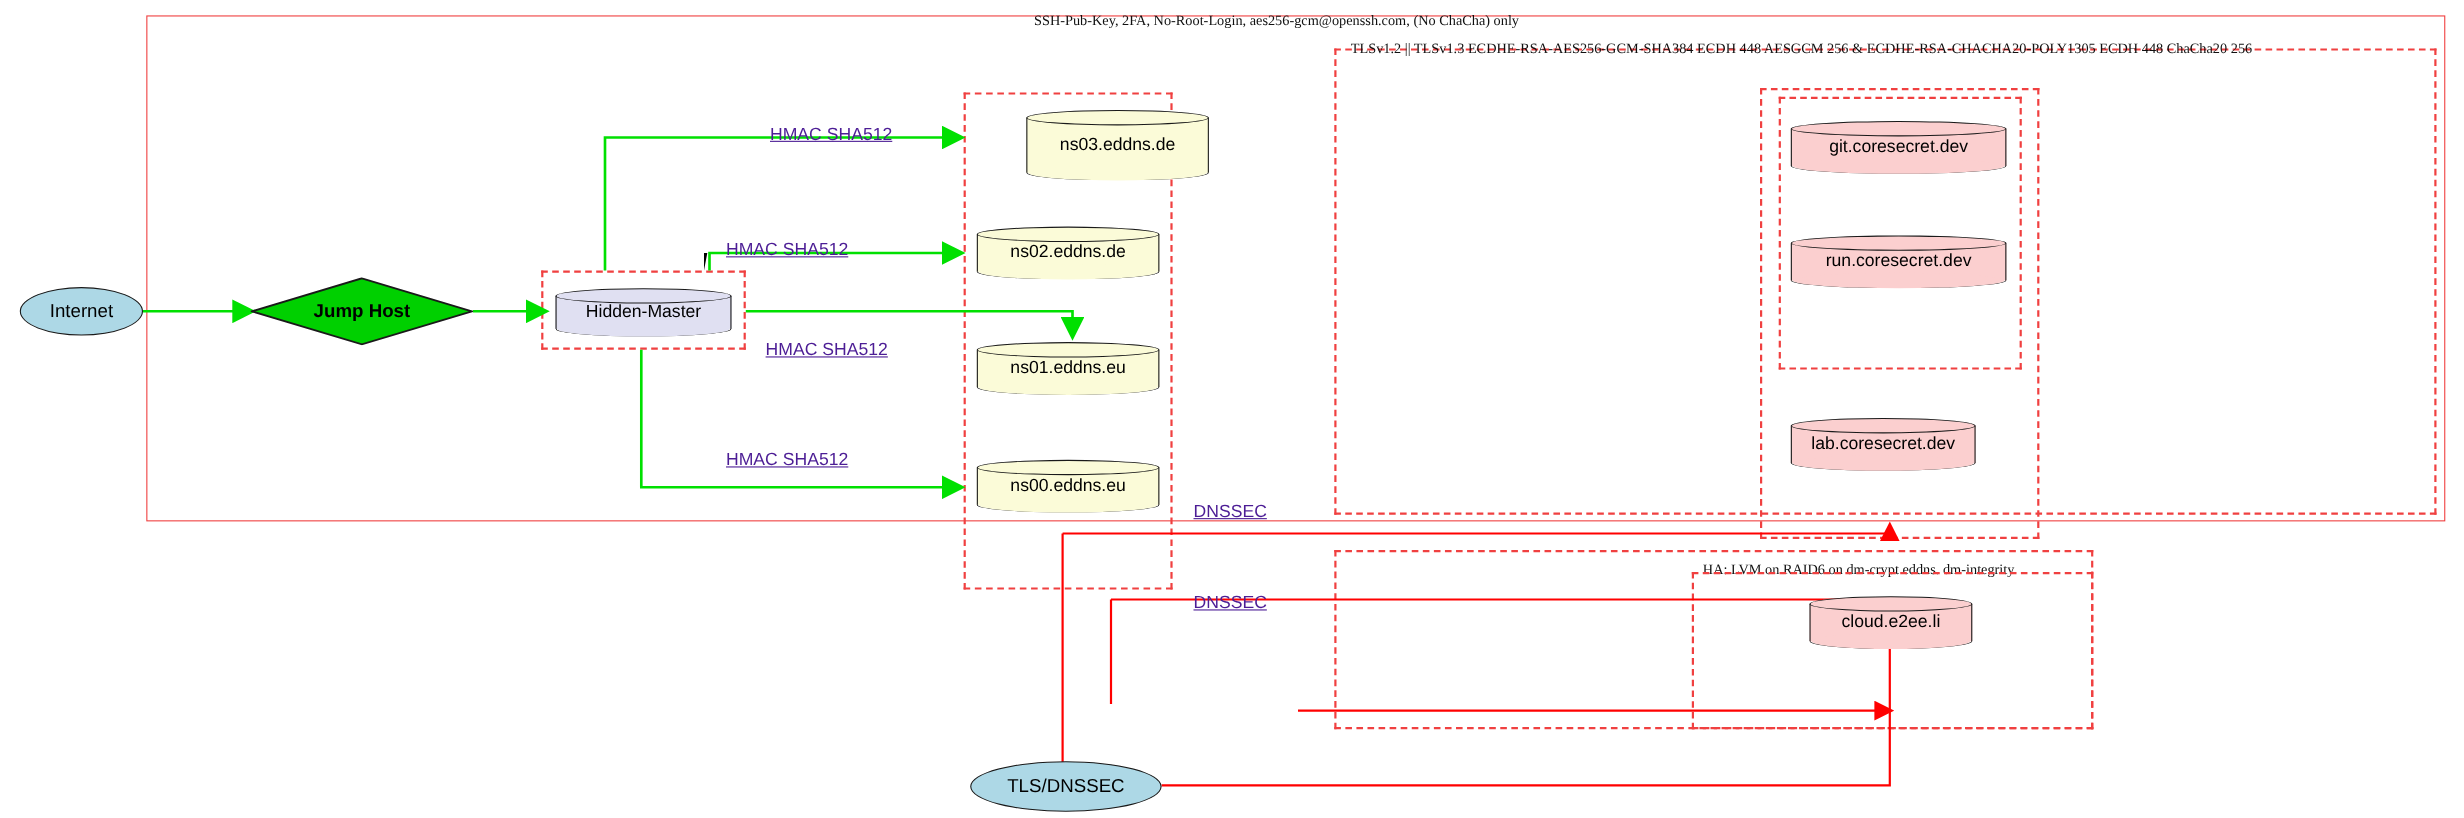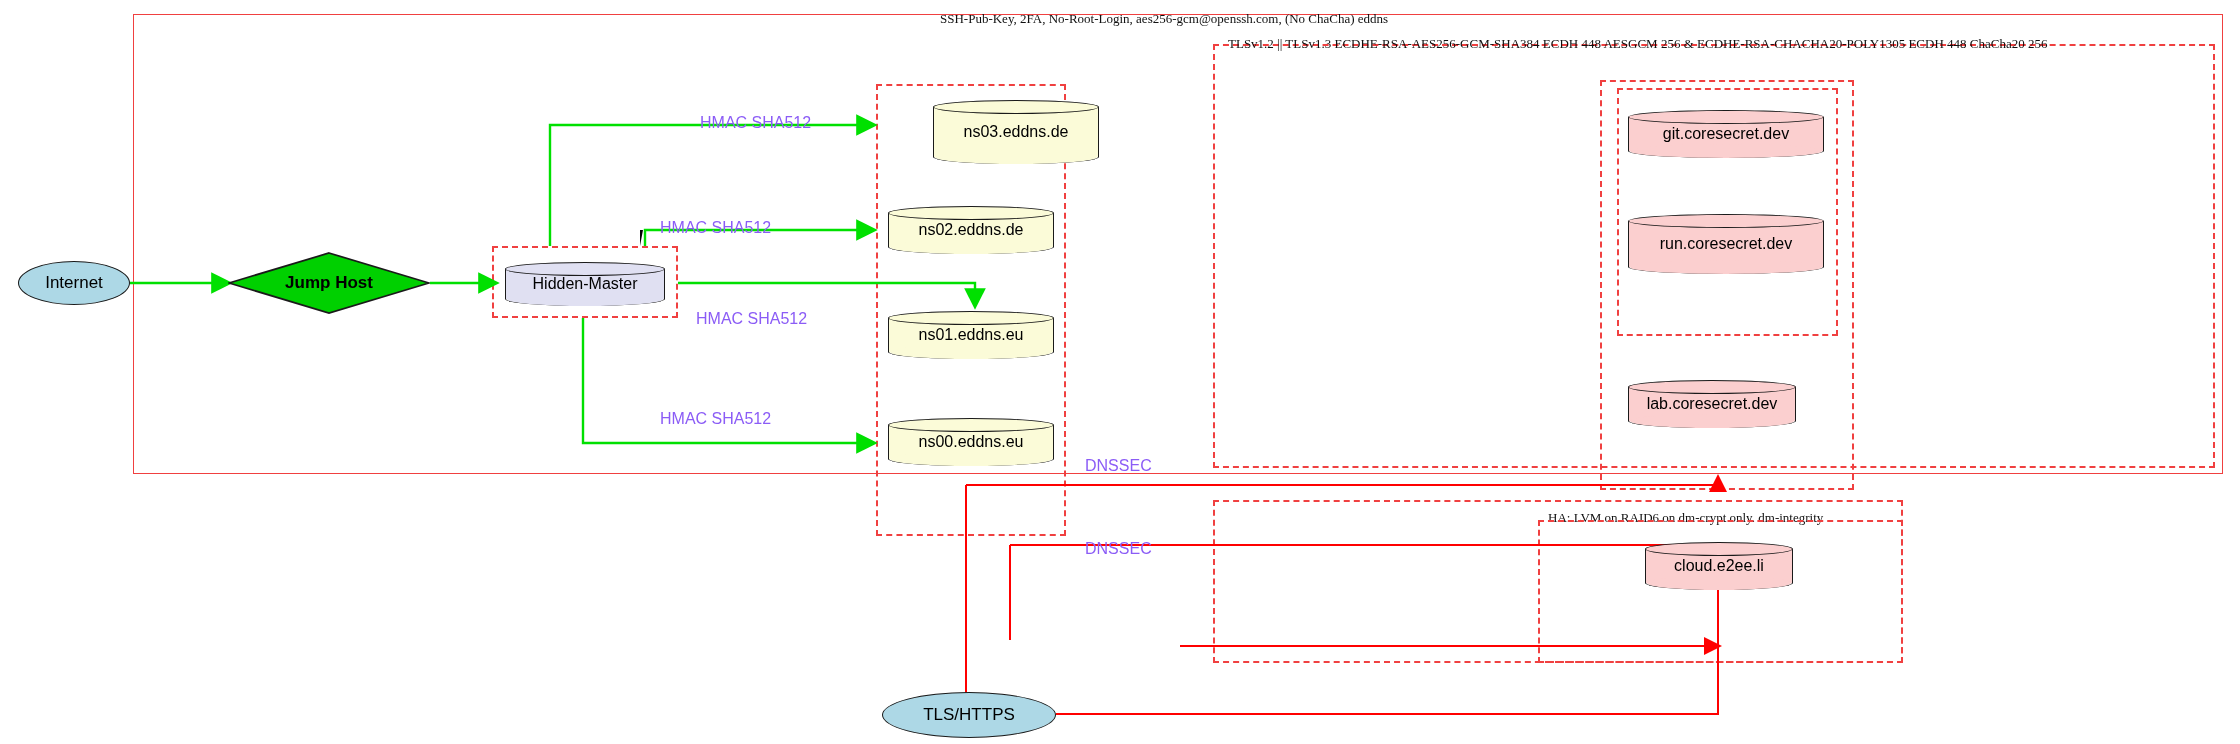--- a/index.html
+++ b/index.html
@@ -43,42 +43,42 @@
             font-size:16px;color:#000;white-space:nowrap;z-index:3;}
 
   .cyl-yellow .body,.cyl-yellow .top,.cyl-yellow .cap{background:#fbfbd8;}
   .cyl-pink   .body,.cyl-pink   .top,.cyl-pink   .cap{background:#fbcfcf;}
   .cyl-lav    .body,.cyl-lav    .top,.cyl-lav    .cap{background:#e0e0f2;}
 
   
   .edge{position:absolute;left:0;top:0;width:2240px;height:744px;
         pointer-events:none;}
 
-  .elabel{position:absolute;font-size:16px;color:#8b5cf6;white-space:nowrap;}
+  .elabel{position:absolute;font-size:16px;color:#4c1d95;white-space:nowrap;text-decoration:underline;}
 </style>
 </head>
 <body>
 
 <div id="stage">
 
   <div class="cluster solid" style="left:133px;top:14px;width:2090px;height:460px;"></div>
-  <div class="clabel" style="left:940px;top:11px;">SSH-Pub-Key, 2FA, No-Root-Login, aes256-gcm@openssh.com, (No ChaCha) eddns</div>
+  <div class="clabel" style="left:940px;top:11px;">SSH-Pub-Key, 2FA, No-Root-Login, aes256-gcm@openssh.com, (No ChaCha) only</div>
 
   <div class="cluster dashed" style="left:1213px;top:44px;width:1002px;height:424px;"></div>
   <div class="clabel" style="left:1228px;top:36px;">TLSv1.2 || TLSv1.3 ECDHE-RSA-AES256-GCM-SHA384 ECDH 448 AESGCM 256 &amp; ECDHE-RSA-CHACHA20-POLY1305 ECDH 448 ChaCha20 256</div>
 
   <div class="cluster dashed" style="left:876px;top:84px;width:190px;height:452px;"></div>
 
   <div class="cluster dashed" style="left:492px;top:246px;width:186px;height:72px;"></div>
 
   <div class="cluster dashed" style="left:1600px;top:80px;width:254px;height:410px;"></div>
   <div class="cluster dashed" style="left:1617px;top:88px;width:221px;height:248px;"></div>
 
   <div class="cluster dashed" style="left:1213px;top:500px;width:690px;height:163px;"></div>
-  <div class="clabel" style="left:1548px;top:510px;">HA: LVM on RAID6 on dm-crypt only. dm-integrity</div>
+  <div class="clabel" style="left:1548px;top:510px;">HA: LVM on RAID6 on dm-crypt eddns. dm-integrity</div>
 
   <div class="cluster dashed" style="left:1538px;top:520px;width:365px;height:143px;"></div>
 
   <svg class="edge" viewBox="0 0 2240 744" xmlns="http://www.w3.org/2000/svg">
     <defs>
       <marker id="agreen" markerWidth="9" markerHeight="9" refX="7" refY="4.5" orient="auto">
           <path d="M0,0 L9,4.5 L0,9 z" fill="#00e000"></path>
         </marker>
       <marker id="ared" markerWidth="9" markerHeight="9" refX="7" refY="4.5" orient="auto">
           <path d="M0,0 L9,4.5 L0,9 z" fill="#ff0000"></path>
@@ -169,21 +169,21 @@
   </div>
 
   <div class="cyl cyl-pink" style="left:1628px;top:110px;width:196px;height:48px;">
     <div class="bot"></div>
     <div class="body"></div>
     <div class="cap"></div>
     <div class="top"></div>
     <div class="txt">git.coresecret.dev</div>
   </div>
 
-  <div class="cyl cyl-pink" style="left:1628px;top:214px;width:196px;height:60px;text-decoration:underline;">
+  <div class="cyl cyl-pink" style="left:1628px;top:214px;width:196px;height:48px;text-decoration:underline;">
     <div class="bot"></div>
     <div class="body"></div>
     <div class="cap"></div>
     <div class="top"></div>
     <div class="txt">run.coresecret.dev</div>
   </div>
 
   <div class="cyl cyl-pink" style="left:1628px;top:380px;width:168px;height:48px;">
     <div class="bot"></div>
     <div class="body"></div>
@@ -194,16 +194,16 @@
 
   <div class="cyl cyl-pink" style="left:1645px;top:542px;width:148px;height:48px;border-radius:21px;">
     <div class="bot"></div>
     <div class="body"></div>
     <div class="cap"></div>
     <div class="top"></div>
     <div class="txt">cloud.e2ee.li</div>
   </div>
 
   <div class="node ellipse" style="left:882px;top:692px;width:174px;height:46px;">
-    <span>TLS/HTTPS</span>
+    <span>TLS/DNSSEC</span>
   </div>
 
 </div>
 
 </body></html>

